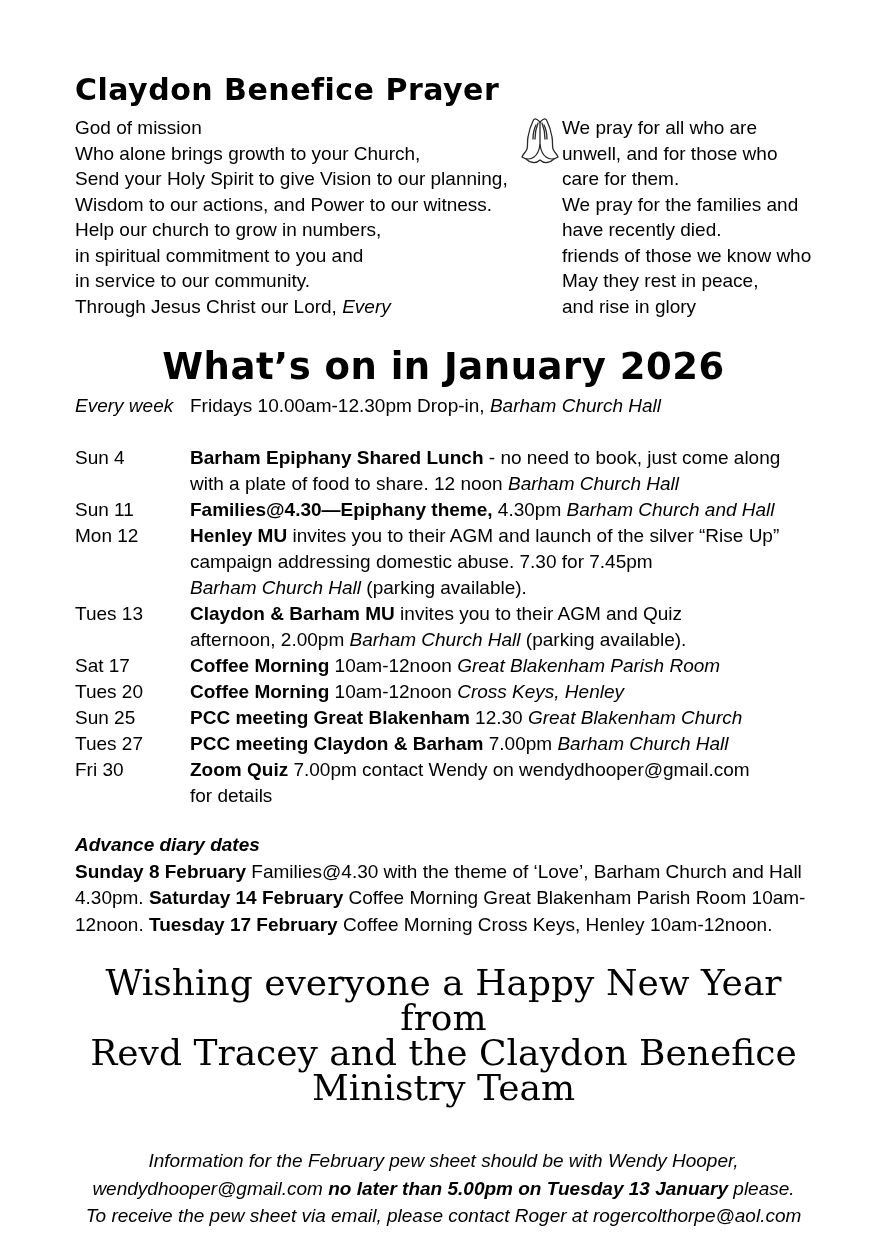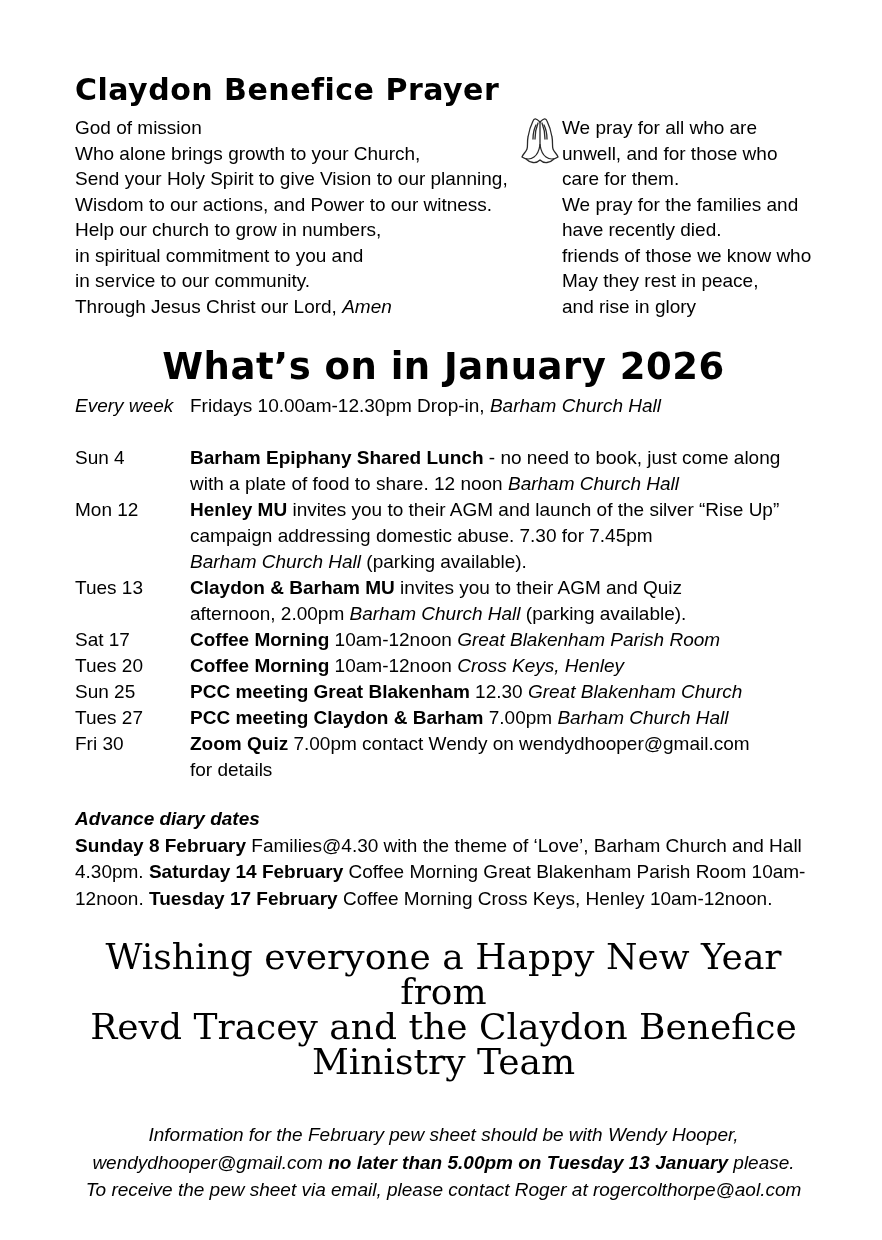--- a/index.html
+++ b/index.html
@@ -74,21 +74,21 @@
 
   <div class="prayer-row">
     <div class="prayer-col prayer-left">
         <div class="line"><span>God of mission</span></div>
         <div class="line"><span>Who alone brings growth to your Church,</span></div>
         <div class="line"><span>Send your Holy Spirit to give Vision to our planning,</span></div>
         <div class="line"><span>Wisdom to our actions, and Power to our witness.</span></div>
         <div class="line"><span>Help our church to grow in numbers,</span></div>
         <div class="line"><span>in spiritual commitment to you and</span></div>
         <div class="line"><span>in service to our community.</span></div>
-        <div class="line"><span>Through Jesus Christ our Lord, </span><span class="i">Amen</span></div>
+        <div class="line"><span>Through Jesus Christ our Lord, </span><span class="i">Every</span></div>
       </div>
     <div class="hands-wrap">
       <svg width="40" height="52" viewBox="0 0 40 52" fill="none" stroke="#2a2a2a" stroke-width="1.3" stroke-linecap="round" stroke-linejoin="round">
         <path d="M20 7 L20 30"></path>
         <path d="M20 7 C16 3 14 3 13 6 C11 10 9 16 8 22 C7 27 8 31 7 34 C6 37 3 39 2 42 C5 44 10 45 14 42 C17 40 19 36 20 30"></path>
         <path d="M16 10 C14 14 13 19 13 24"></path>
         <path d="M18 8 C16 13 15 18 15 24"></path>
         <path d="M20 7 C24 3 26 3 27 6 C29 10 31 16 32 22 C33 27 32 31 33 34 C34 37 37 39 38 42 C35 44 30 45 26 42 C23 40 21 36 20 30"></path>
         <path d="M24 10 C26 14 27 19 27 24"></path>
         <path d="M22 8 C24 13 25 18 25 24"></path>
@@ -112,20 +112,24 @@
   <div class="schedule">
 
     <div class="sched-row every-week-row">
       <div class="sched-date i">Every week</div>
       <div class="sched-desc"><span>Fridays 10.00am-12.30pm Drop-in, </span><span class="i">Barham Church Hall</span></div>
     </div>
 
     <div class="sched-row">
       <div class="sched-date">Sun 4</div>
       <div class="sched-desc"><span class="b">Barham Epiphany Shared Lunch</span><span> - no need to book, just come along</span><br><span>with a plate of food to share. 12 noon </span><span class="i">Barham Church Hall</span></div>
+    </div>
+    <div class="sched-row">
+      <div class="sched-date">Sun 11</div>
+      <div class="sched-desc"><span class="b">Families@4.30—Epiphany theme,</span><span> 4.30pm </span><span class="i">Barham Church and Hall</span></div>
     </div>
     <div class="sched-row">
       <div class="sched-date">Mon 12</div>
       <div class="sched-desc"><span class="b">Henley MU</span><span> invites you to their AGM and launch of the silver “Rise Up”</span><br><span>campaign addressing domestic abuse. 7.30 for 7.45pm</span><br><span class="i">Barham Church Hall</span><span> (parking available).</span></div>
     </div>
     <div class="sched-row">
       <div class="sched-date">Tues 13</div>
       <div class="sched-desc"><span class="b">Claydon &amp; Barham MU</span><span> invites you to their AGM and Quiz</span><br><span>afternoon, 2.00pm </span><span class="i">Barham Church Hall</span><span> (parking available).</span></div>
     </div>
     <div class="sched-row">

